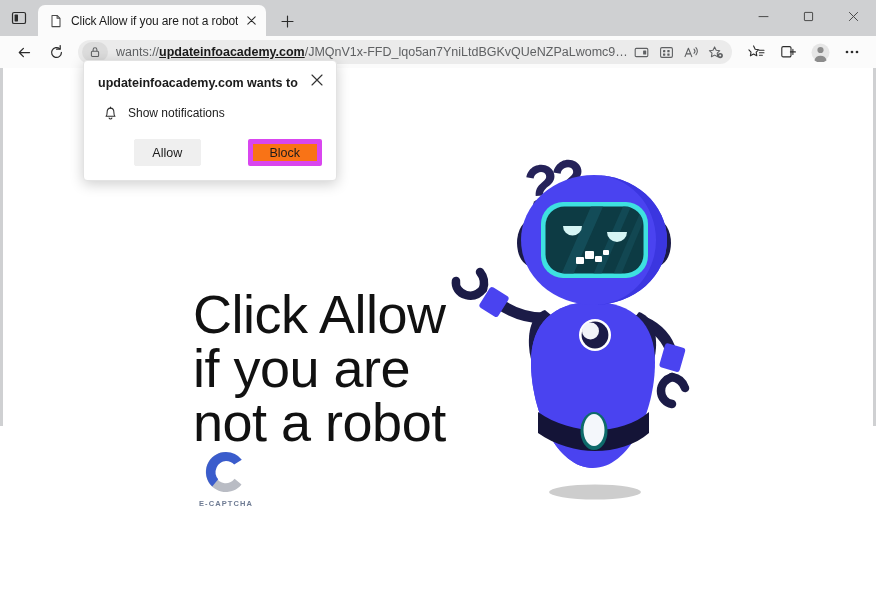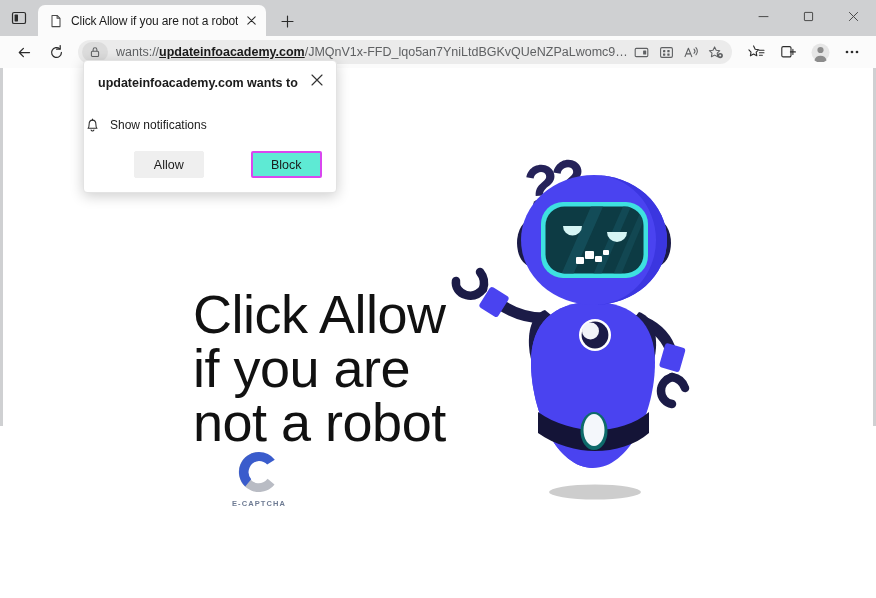--- a/index.html
+++ b/index.html
@@ -182,21 +182,20 @@
     color: #111111;
     letter-spacing: -0.5px;
   }
 
   .captcha-logo {
     position: absolute;
     left: 190px;
     top: 380px;
     width: 66px;
     text-align: center;
-    margin-left: 33px;
   }
   .captcha-mark { width: 48px; height: 48px; margin: 0 auto; display:block; }
   .captcha-label {
     font-size: 7.5px;
     letter-spacing: 1.1px;
     color: #6e7b93;
     margin-top: 3px;
     font-weight: 600;
   }
 
@@ -234,22 +233,22 @@
     position: absolute;
     right: 8px;
     top: 8px;
     width: 22px; height: 22px;
     display: flex; align-items: center; justify-content: center;
     border-radius: 3px;
   }
   .perm-row {
     display: flex;
     align-items: center;
-    padding: 0 0;
-    margin-top: 25px;
+    padding: 0 18px;
+    margin-top: 13px;
   }
   .perm-row-icon {
     width: 17px; height: 17px;
     flex: 0 0 auto;
     display: flex; align-items: center; justify-content: center;
     margin-right: 9px;
   }
   .perm-row-label {
     font-size: 12px;
     color: #1b1b1b;
@@ -269,22 +268,22 @@
     border: 1px solid #efefef;
     border-radius: 2px;
     display: flex;
     align-items: center;
     justify-content: center;
     box-sizing: border-box;
     font-family: "Liberation Sans", sans-serif;
     margin-left: 36px;
   }
   .perm-btn.secondary {
-    background: #5eead4;
-    border: 2px solid #d946ef;
+    background: #f97316;
+    border: 5px solid #d946ef;
   }
 
   .resize-grip {
     position: absolute;
     left: 50%;
     bottom: 1px;
     transform: translateX(-50%);
     width: 18px; height: 6px;
   }
 </style>

